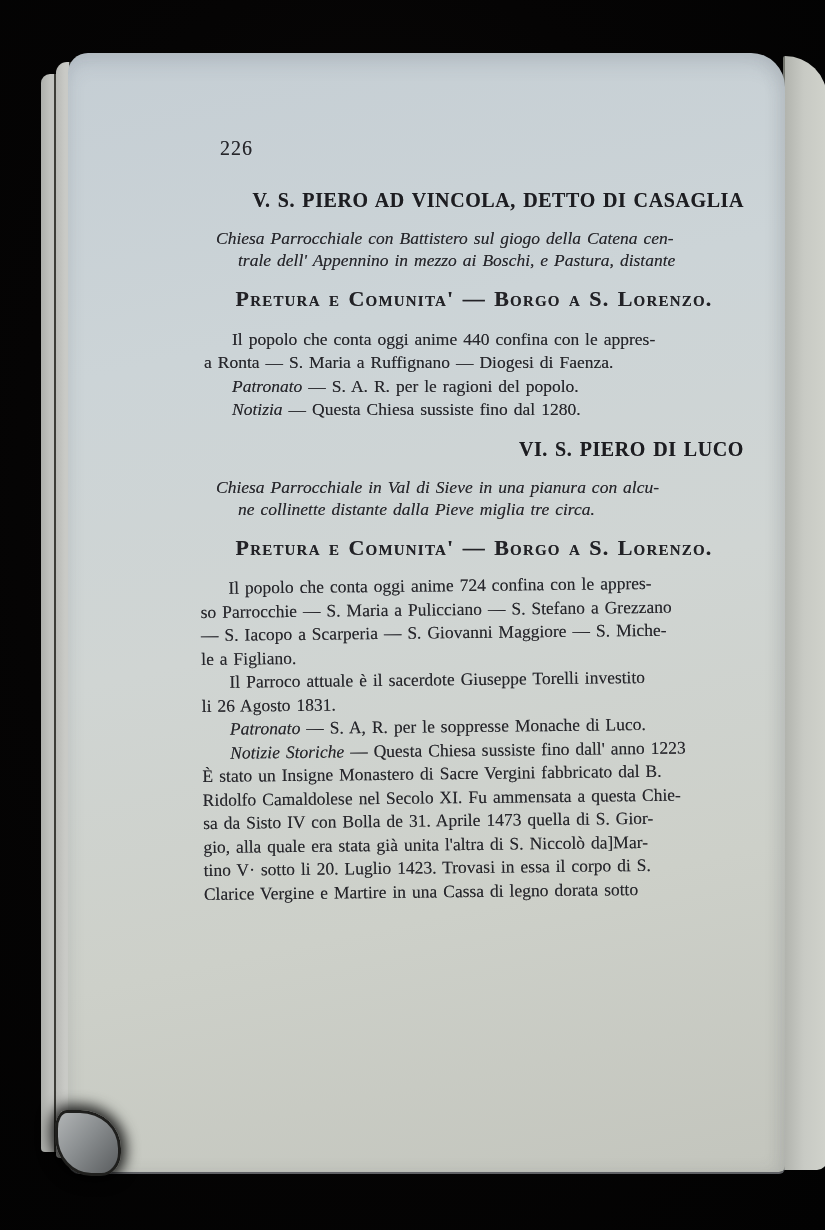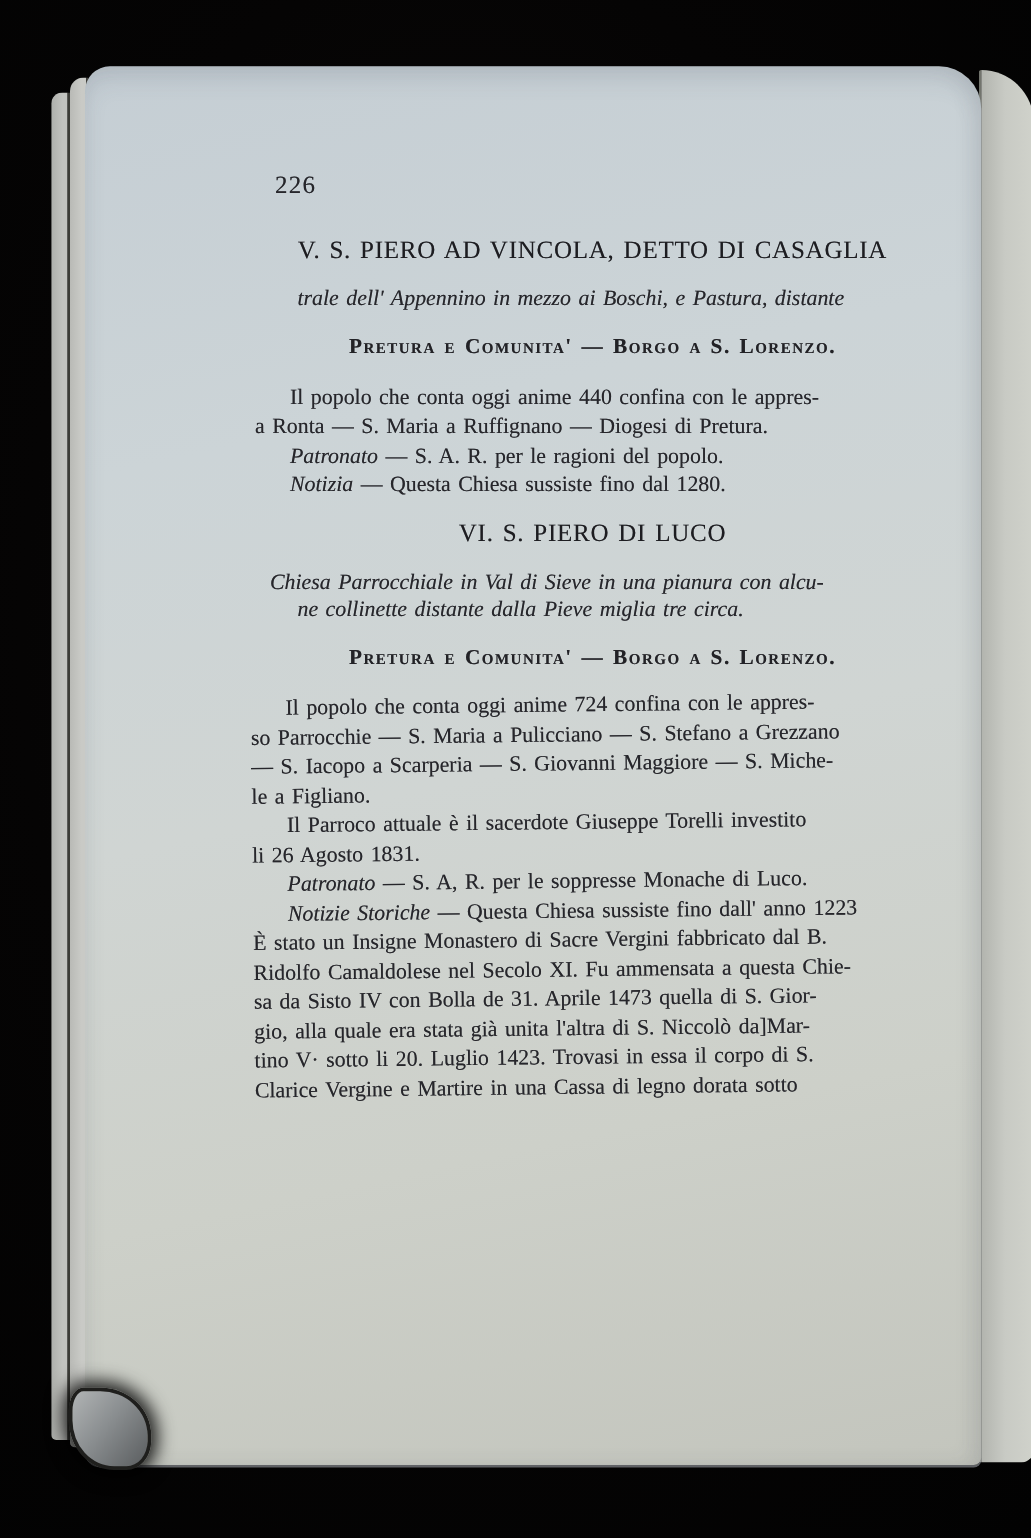--- a/index.html
+++ b/index.html
@@ -53,30 +53,30 @@
     position:absolute;left:136px;top:84px;width:540px;
     color:#26262b;font-size:17.5px;line-height:23.5px;
     word-spacing:1.6px;
     text-shadow:0 0 .4px rgba(40,40,45,.55);
   }
   .tline{white-space:nowrap;}
   .page-number{
     font-size:20px;letter-spacing:1px;padding-left:16px;margin-bottom:3px;
   }
   .heading{
-    margin:28px 0 15px;font-size:20px;font-weight:normal;text-align:center;
+    margin:28px 0 15px;font-size:20px;font-weight:bold;text-align:right;
     letter-spacing:.6px;color:#1d1d21;white-space:nowrap;
   }
   .heading-vi{margin-top:16px;}
   .subtitle{font-style:italic;line-height:22px;}
   .subtitle .tline{padding-left:12px;}
   .subtitle .tline.indent{padding-left:34px;font-style:italic;}
   .jurisdiction{
     font-variant:small-caps;font-weight:bold;text-align:center;
-    font-size:17px;letter-spacing:1.2px;margin:16px 0 17px;color:#222226;
+    font-size:22px;letter-spacing:1.2px;margin:16px 0 17px;color:#222226;
     white-space:nowrap;
   }
   .bodytext .tline.indent{padding-left:28px;}
   .bodytext-vi{transform:rotate(-0.65deg);transform-origin:0 100%;}
   .lead-italic{font-style:italic;}
 </style>
 </head>
 <body>
 
 <div class="scene">
@@ -88,26 +88,27 @@
 
   <div class="page-main">
     <div class="text-col">
 
       <div class="page-number">226</div>
 
 
       <section>
         <div class="heading">V. S. PIERO AD VINCOLA, DETTO DI CASAGLIA</div>
         <div class="subtitle">
+            <div class="tline">Chiesa Parrocchiale con Battistero sul giogo della Catena cen-</div>
             <div class="tline indent">trale dell' Appennino in mezzo ai Boschi, e Pastura, distante</div>
           </div>
         <div class="jurisdiction">Pretura e Comunita' — Borgo a S. Lorenzo.</div>
         <div class="bodytext">
             <div class="tline indent">Il popolo che conta oggi anime 440 confina con le appres-</div>
-            <div class="tline">a Ronta — S. Maria a Ruffignano — Diogesi di Pretura.</div>
+            <div class="tline">a Ronta — S. Maria a Ruffignano — Diogesi di Faenza.</div>
             <div class="tline indent"><span class="lead-italic">Patronato</span> — S. A. R. per le ragioni del popolo.</div>
             <div class="tline indent"><span class="lead-italic">Notizia</span> — Questa Chiesa sussiste fino dal 1280.</div>
           </div>
       </section>
 
       <section>
         <div class="heading heading-vi">VI. S. PIERO DI LUCO</div>
         <div class="subtitle">
             <div class="tline">Chiesa Parrocchiale in Val di Sieve in una pianura con alcu-</div>
             <div class="tline indent">ne collinette distante dalla Pieve miglia tre circa.</div>

